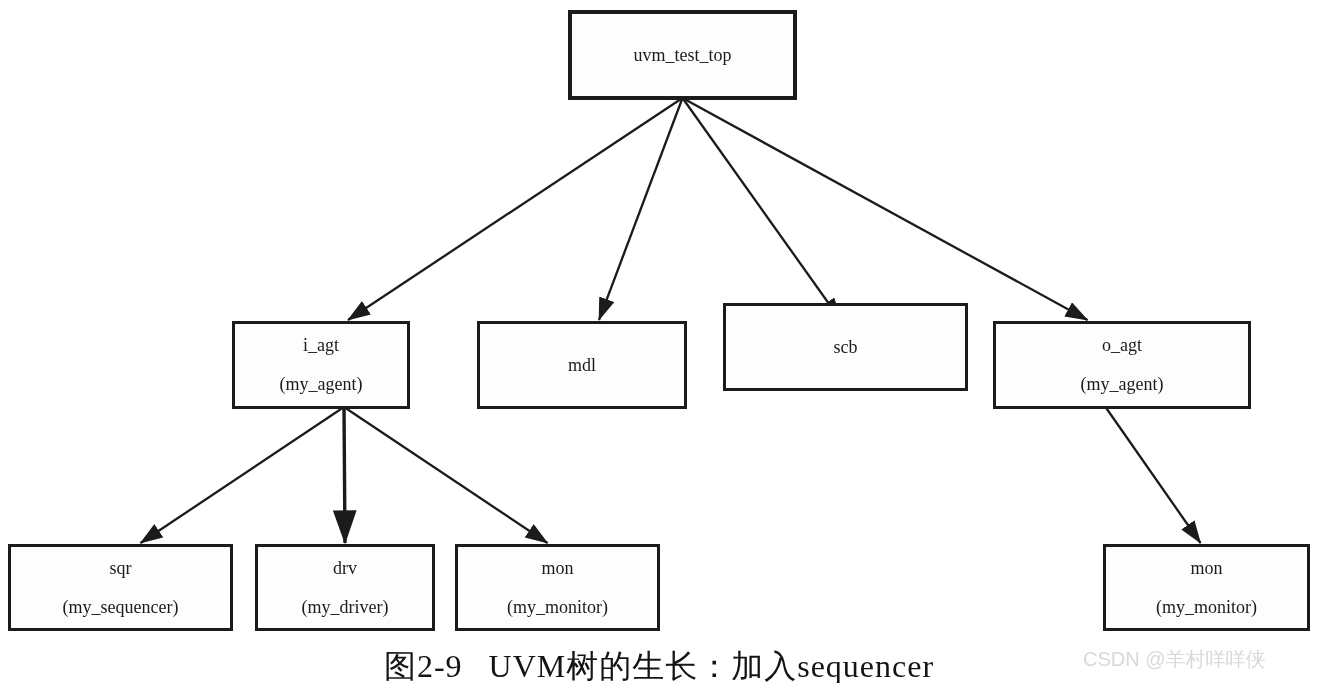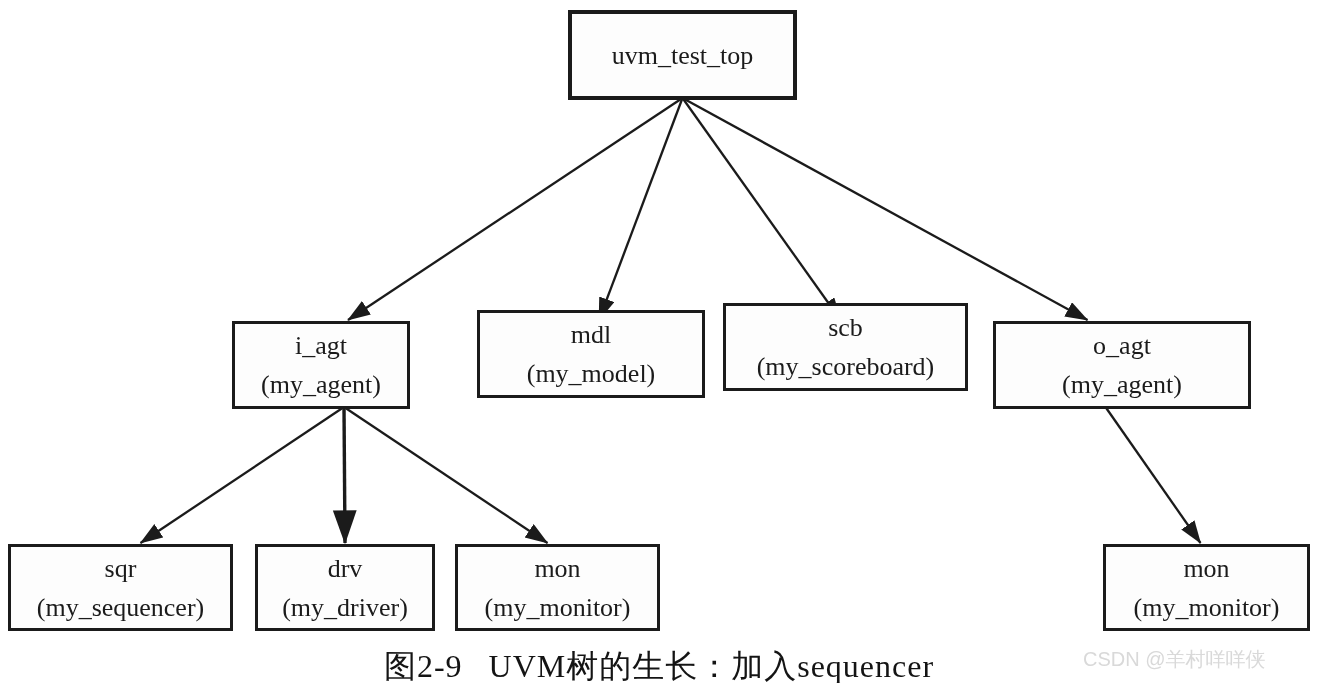--- a/index.html
+++ b/index.html
@@ -24,21 +24,21 @@
     background: #fdfdfd;
     display: flex;
     flex-direction: column;
     justify-content: center;
     align-items: center;
     text-align: center;
     color: #1b1b1b;
     z-index: 2;
   }
   .node .line1, .node .line2 {
-    font-size: 26px;
+    font-size: 18px;
     line-height: 39px;
     white-space: nowrap;
   }
   .caption {
     position: absolute;
     left: 0;
     top: 645px;
     width: 100%;
     text-align: center;
     font-size: 32px;
@@ -78,27 +78,25 @@
     </svg>
 
   <div class="node" style="left:568px; top:10px; width:229px; height:90px; border-width:4px">
     <div class="line1">uvm_test_top</div>
   </div>
 
   <div class="node" style="left:232px; top:321px; width:178px; height:88px">
     <div class="line1">i_agt</div>
     <div class="line2">(my_agent)</div>
   </div>
-  <div class="node" style="left:477px; top:310px; width:228px; height:88px">
+  <div class="node" style="left:477px; top:321px; width:210px; height:88px">
     <div class="line1">mdl</div>
-    <div class="line2">(my_model)</div>
   </div>
   <div class="node" style="left:723px; top:303px; width:245px; height:88px">
     <div class="line1">scb</div>
-    <div class="line2">(my_scoreboard)</div>
   </div>
   <div class="node" style="left:993px; top:321px; width:258px; height:88px">
     <div class="line1">o_agt</div>
     <div class="line2">(my_agent)</div>
   </div>
 
   <div class="node" style="left:8px; top:544px; width:225px; height:87px">
     <div class="line1">sqr</div>
     <div class="line2">(my_sequencer)</div>
   </div>

